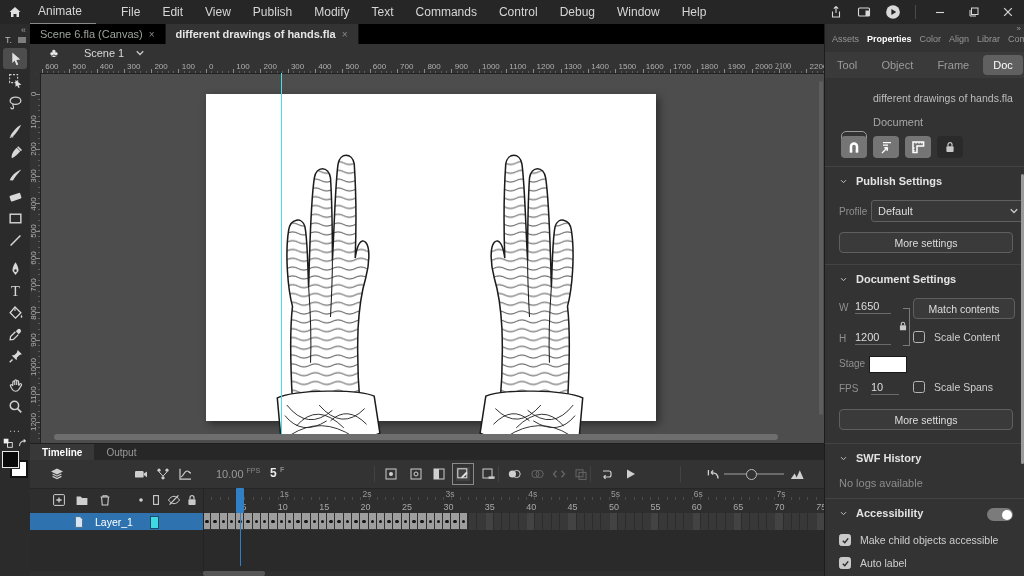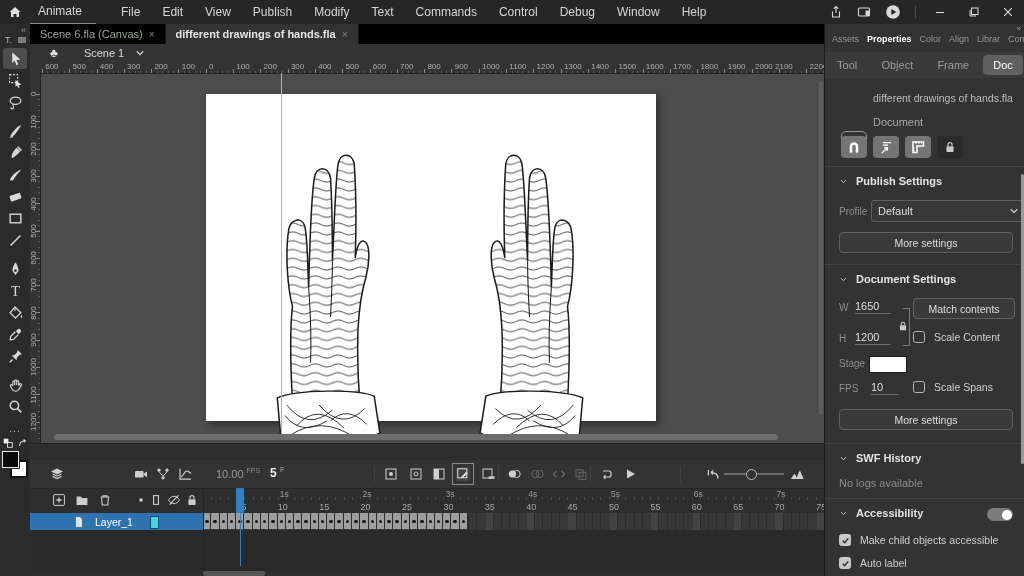--- a/index.html
+++ b/index.html
@@ -381,21 +381,21 @@
         <span class="hrl" style="left: 469.3px;">1100</span>
         <span class="hrl" style="left: 496.6px;">1200</span>
         <span class="hrl" style="left: 523.9px;">1300</span>
         <span class="hrl" style="left: 551.2px;">1400</span>
         <span class="hrl" style="left: 578.5px;">1500</span>
         <span class="hrl" style="left: 605.8px;">1600</span>
         <span class="hrl" style="left: 633.1px;">1700</span>
         <span class="hrl" style="left: 660.4px;">1800</span>
         <span class="hrl" style="left: 687.7px;">1900</span>
         <span class="hrl" style="left: 715px;">2000</span>
-        <span class="hrl" style="left: 735px;">2100</span>
+        <span class="hrl" style="left: 735px; font-family: Liberation Serif, serif;">2100</span>
         <span class="hrl" style="left: 769.6px;">2200</span>
       </div>
     <div id="vruler" class="abs">
         <span class="vrl" style="top: -11px;">100</span>
         <span class="vrl" style="top: 16.3px;">0</span>
         <span class="vrl" style="top: 43.6px;">100</span>
         <span class="vrl" style="top: 70.9px;">200</span>
         <span class="vrl" style="top: 98.2px;">300</span>
         <span class="vrl" style="top: 125.5px;">400</span>
         <span class="vrl" style="top: 152.8px;">500</span>
@@ -556,20 +556,24 @@
               <path d="M2,5.2 L4.2,7.4 L8,2.6" stroke="#2b2b2b" stroke-width="1.6" fill="none"></path>
             </svg></span>
           <span class="cb-label">Auto label</span>
         </div>
       </div>
 
     <div id="rp-scroll" class="abs"></div>
   </div>
 
   <div id="timeline" class="abs">
+    <div id="tl-tabs" class="abs">
+        <div class="tl-tab active">Timeline</div>
+        <div class="tl-tab">Output</div>
+      </div>
     <div id="tl-toolbar" class="abs">
       <div id="fps-text"><span>10.00</span> <sup>FPS</sup></div>
       <div id="frame-text"><span>5</span> <sup>F</sup></div>
       <div id="tl-slider"></div>
       <div id="tl-knob"></div>
     <div class="tli icon" style="left: 20px;"><svg viewBox="0 0 14 14" fill="none">
             <path d="M7,1.6 L13,4.6 7,7.6 1,4.6 Z" fill="#cfcfcf"></path>
             <path d="M2.6,7 L7,9.2 11.4,7 M2.6,9.4 L7,11.6 11.4,9.4" stroke="#cfcfcf" stroke-width="1.2"></path>
           </svg></div>
         <div class="tli icon" style="left: 104px;"><svg viewBox="0 0 14 14" fill="none">

